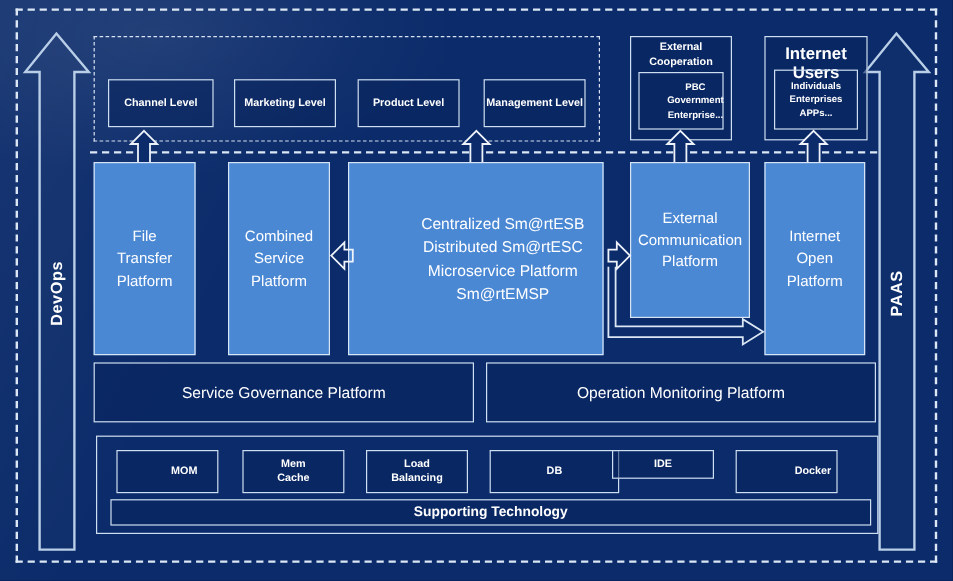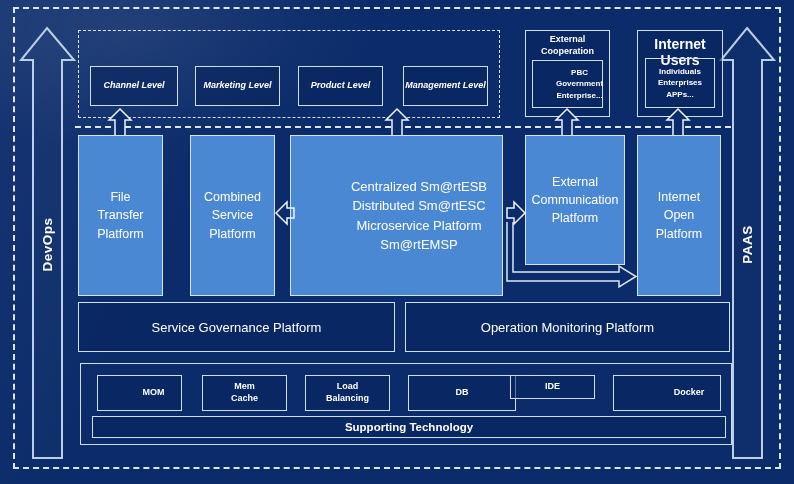--- a/index.html
+++ b/index.html
@@ -13,21 +13,21 @@
     color:#ffffff;
   }
   .abs{position:absolute;box-sizing:border-box;}
   .txt{white-space:pre-line;text-align:center;}
   .cc{display:flex;align-items:center;justify-content:center;}
   .dash-outer{border:2px dashed #dce7f5;}
   .dash-fine{border:1.5px dashed #d7e2f2;}
   .solid{border:1.5px solid #cfdff2;}
   .darkfill{background:rgba(9,36,93,0.55);}
   .lightbox{background:#4b88d4;border:1.5px solid #d7e4f4;}
-  .lvl{font-weight:bold;font-size:9px;line-height:1.25;font-style:italic;}
+  .lvl{font-weight:bold;font-size:9px;line-height:1.25;}
   .plat{font-size:12.5px;line-height:1.45;}
   .tech{font-weight:bold;font-size:9px;line-height:1.3;}
   .sep{border-top:2px dashed #dce7f5;height:0;}
   .rot{transform:rotate(-90deg);font-weight:bold;font-size:13.5px;letter-spacing:0.5px;white-space:nowrap;}
   svg{display:block;}
 </style>
 </head>
 <body>
 
 <div id="stage">
@@ -152,21 +152,21 @@
   <div class="abs solid darkfill cc tech" style="left:305px;top:375px;width:85px;height:36px;">
     <span class="txt">Load
 Balancing</span>
   </div>
   <div class="abs solid darkfill cc tech" style="left:408px;top:375px;width:108px;height:36px;">
     <span class="txt">DB</span>
   </div>
   <div class="abs solid darkfill cc tech" style="left:510px;top:375px;width:85px;height:24px;">
     <span class="txt">IDE</span>
   </div>
-  <div class="abs solid darkfill cc tech" style="left:613px;top:375px;width:108px;height:36px;padding-left:44px;">
+  <div class="abs solid darkfill cc tech" style="left:613px;top:375px;width:85px;height:36px;padding-left:44px;">
     <span class="txt">Docker</span>
   </div>
 
   <div class="abs solid darkfill cc" style="left:92px;top:416px;width:634px;height:22px;">
     <span class="txt" style="font-size:11.5px;font-weight:bold;">Supporting Technology</span>
   </div>
 
 </div>
 
 </body></html>

